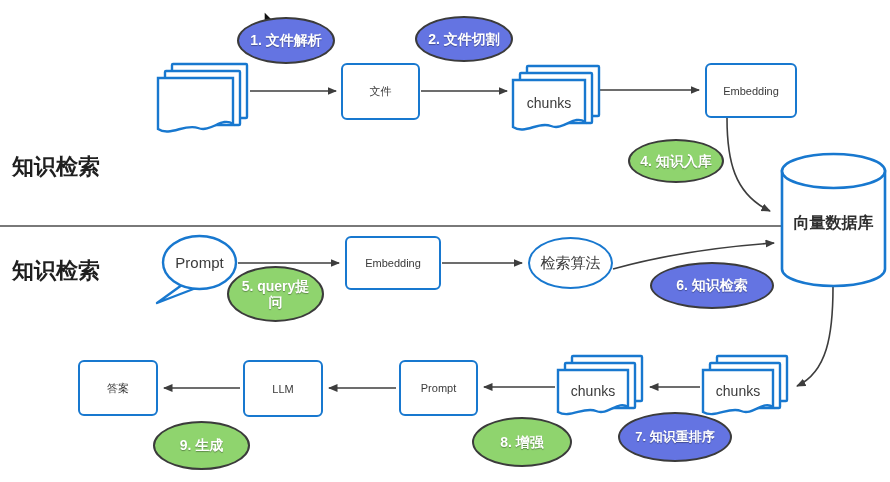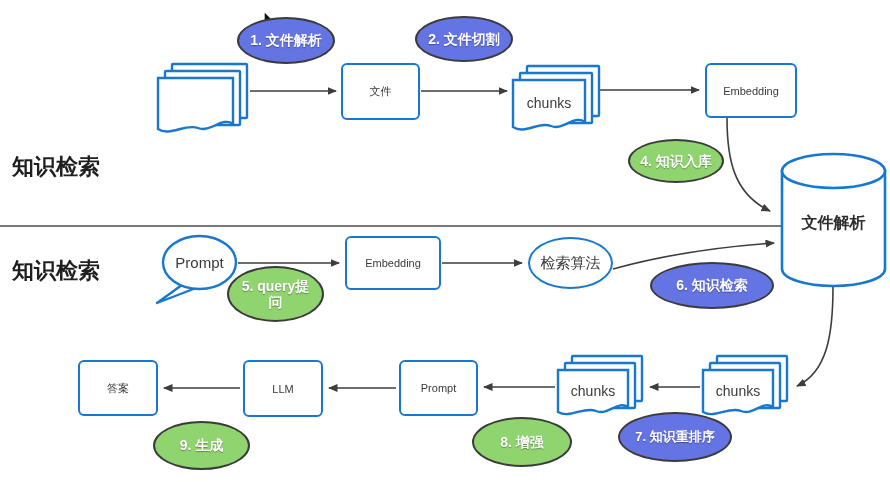--- a/index.html
+++ b/index.html
@@ -105,16 +105,16 @@
   <div class="abs box" style="left:345px;top:236px;width:96px;height:54px;">Embedding</div>
   <div class="abs box" style="left:399px;top:360px;width:79px;height:56px;">Prompt</div>
   <div class="abs box" style="left:243px;top:360px;width:80px;height:57px;">LLM</div>
   <div class="abs box" style="left:78px;top:360px;width:80px;height:56px;">答案</div>
 
   <div class="abs wellipse" style="left:528px;top:237px;width:85px;height:52px;">检索算法</div>
 
   <div class="abs stacktext" style="left:513px;top:80px;width:72px;height:46px;">chunks</div>
   <div class="abs stacktext" style="left:703px;top:370px;width:70px;height:41px;">chunks</div>
   <div class="abs stacktext" style="left:558px;top:370px;width:70px;height:41px;">chunks</div>
-  <div class="abs dbtext" style="left:785px;top:198px;width:97px;height:50px;">文件解析</div>
+  <div class="abs dbtext" style="left:785px;top:198px;width:97px;height:50px;">向量数据库</div>
   <div class="abs stacktext" style="left:163px;top:237px;width:73px;height:51px;font-size:15px;">Prompt</div>
 
 </div>
 
 </body></html>

